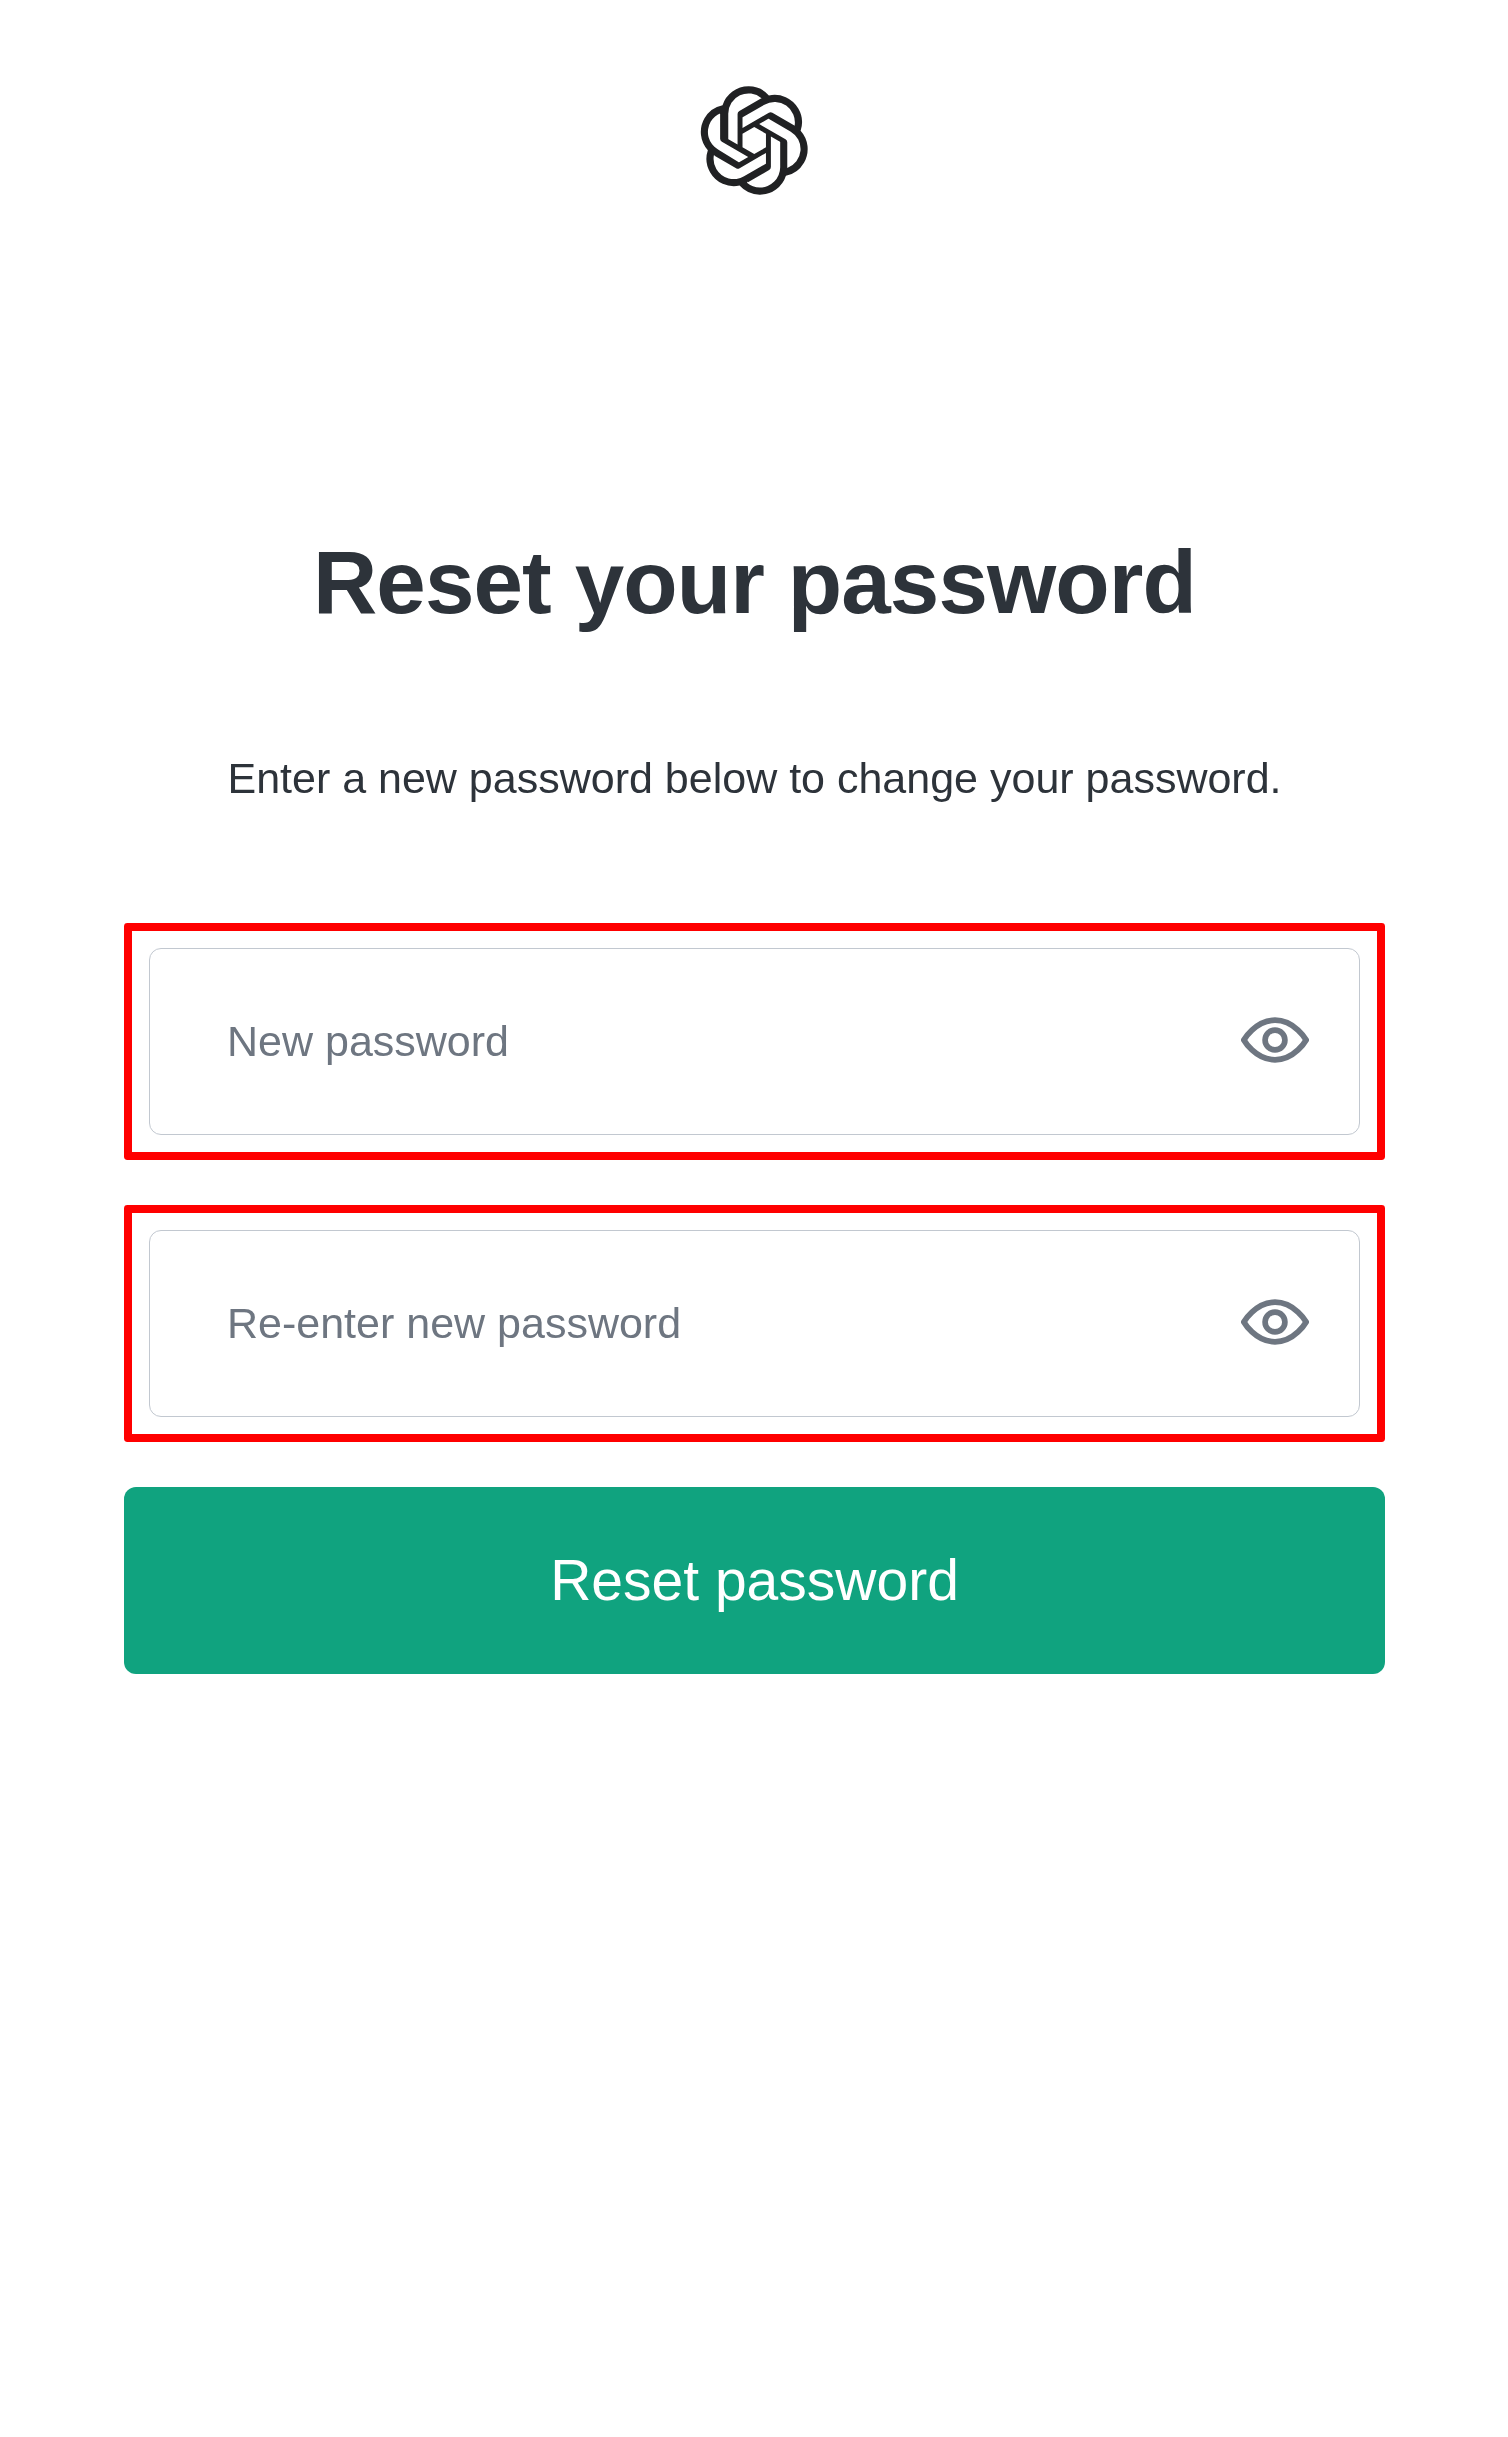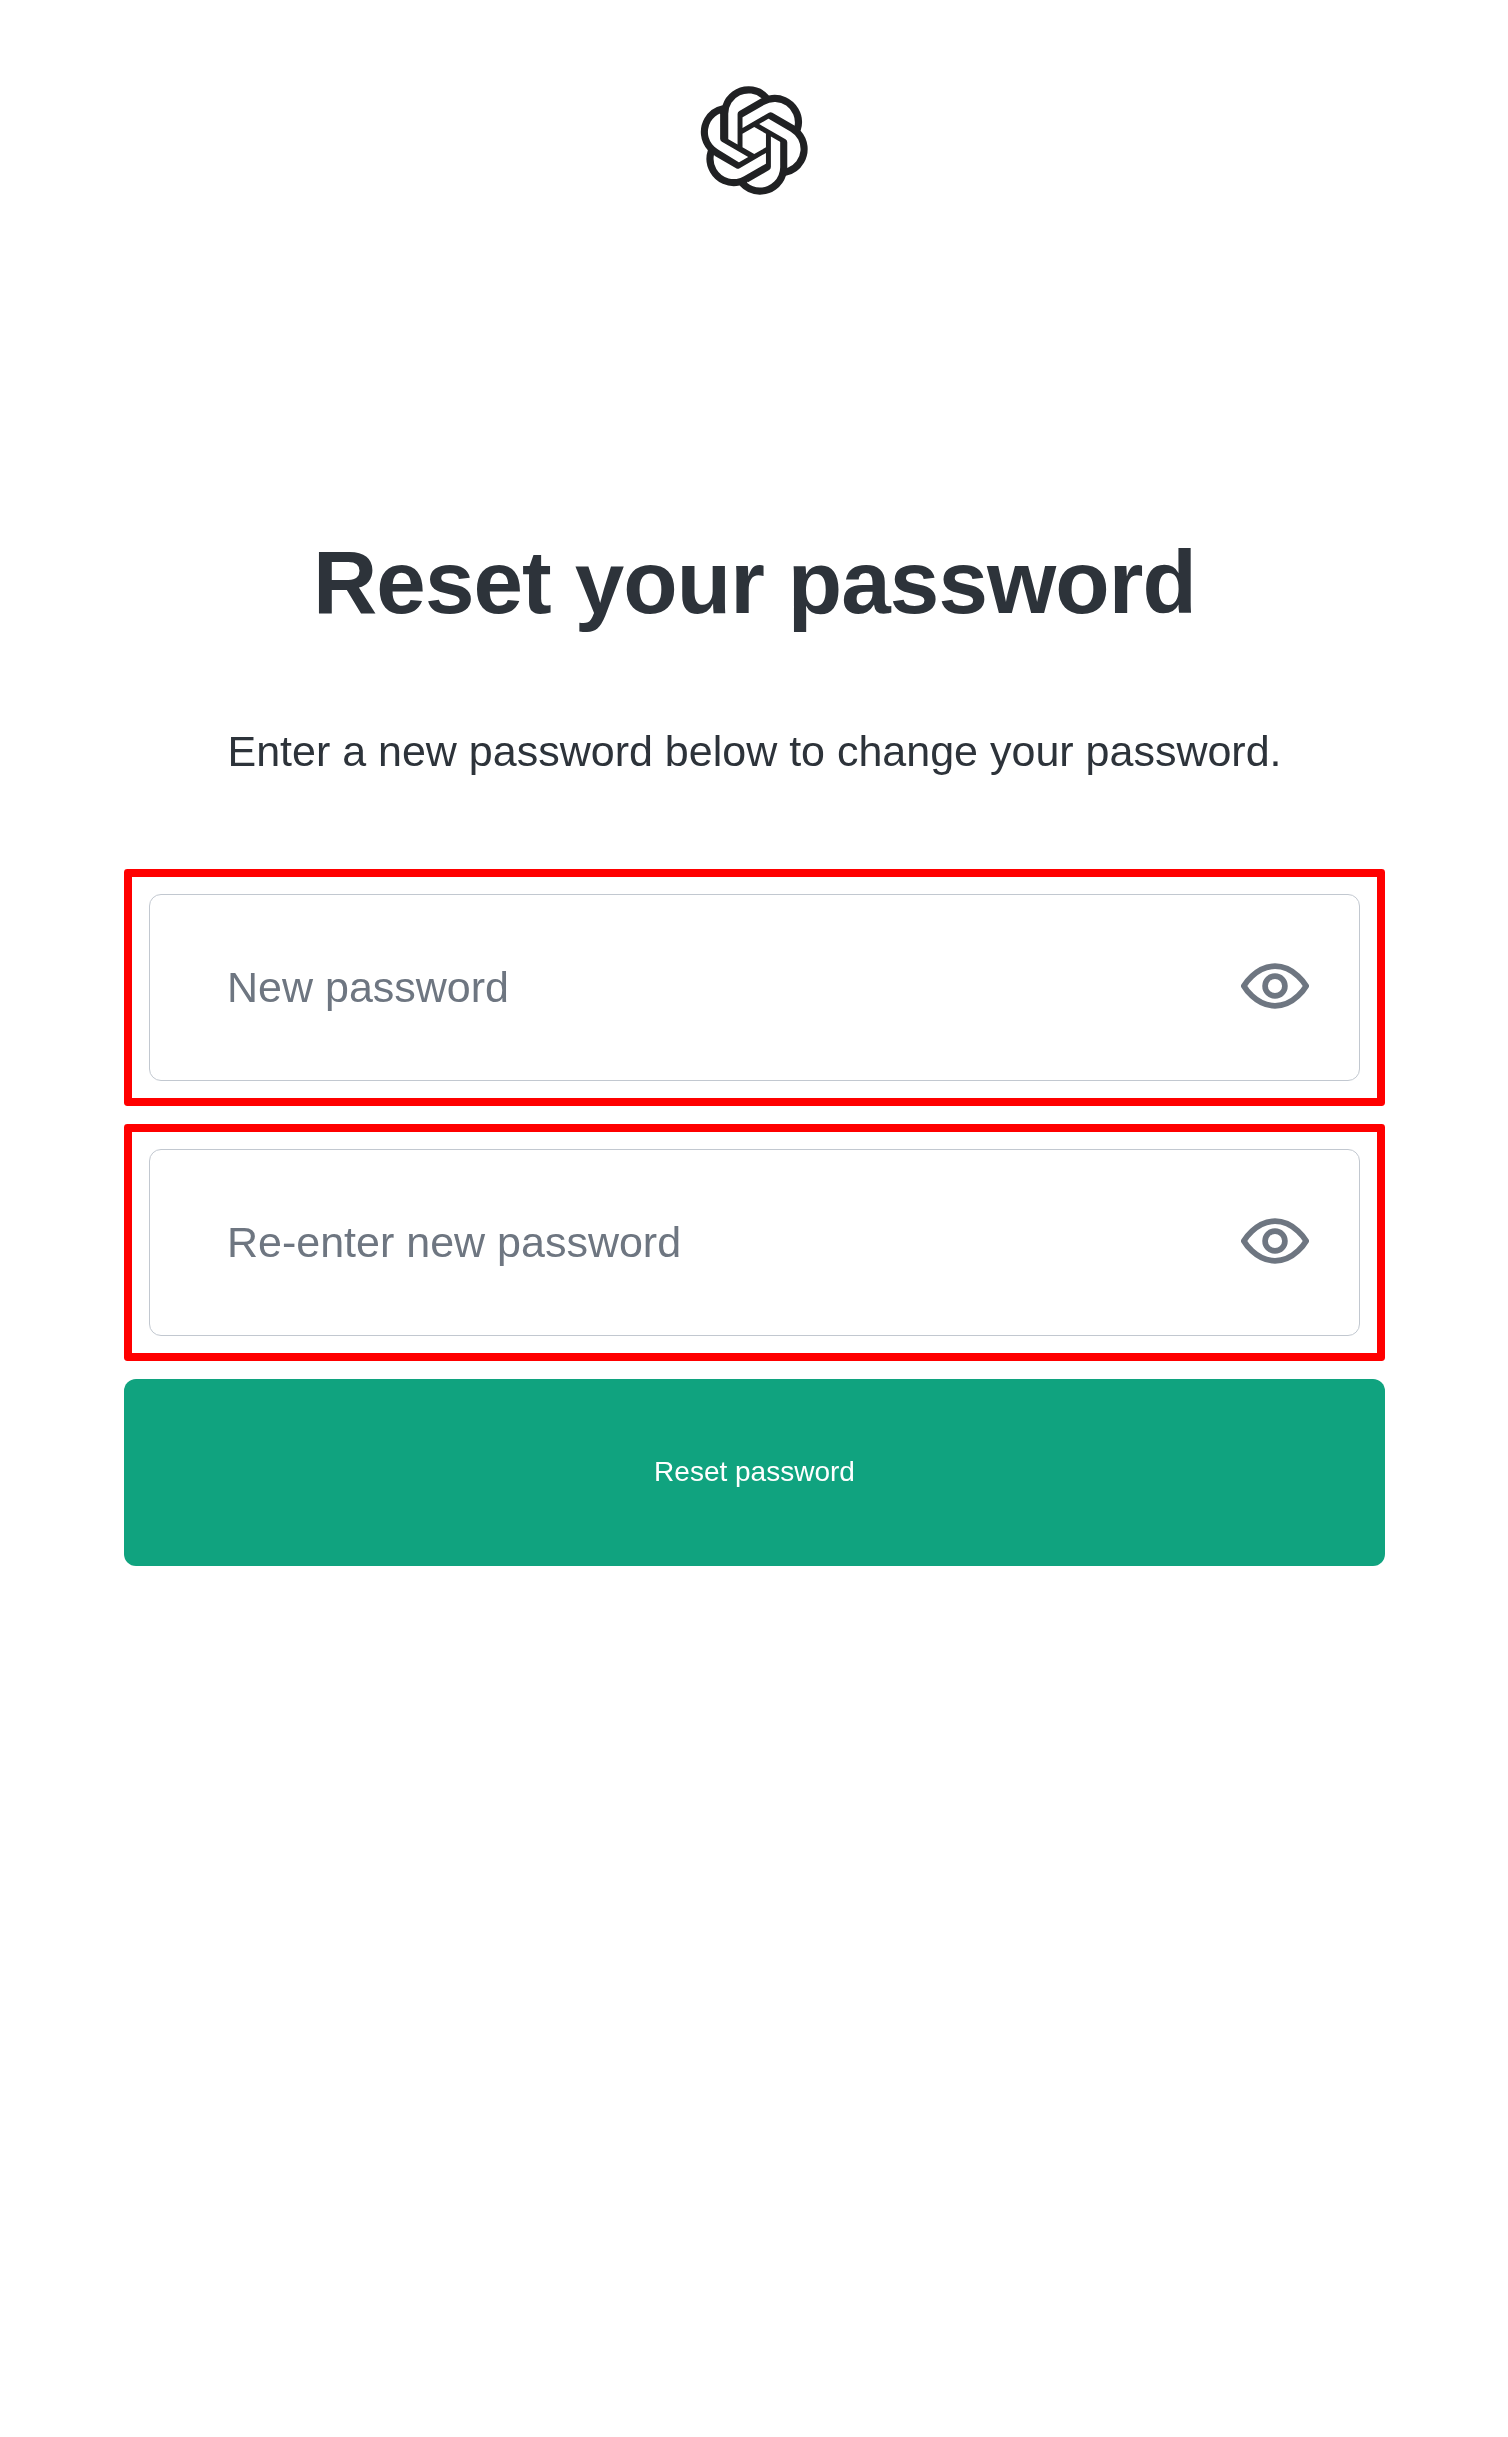--- a/index.html
+++ b/index.html
@@ -22,20 +22,21 @@
     }
     .logo-container svg {
       width: 111px;
       height: 111px;
     }
     .content {
       width: 1261px;
       display: flex;
       flex-direction: column;
       align-items: center;
+      gap: 27px;
     }
     .title {
       font-size: 89px;
       font-weight: 700;
       color: #2d333a;
       text-align: center;
       margin-bottom: 85px;
       letter-spacing: -0.9px;
     }
     .subtitle {
@@ -91,21 +92,21 @@
       height: 48px;
       stroke: #6e7681;
       fill: none;
       stroke-width: 2;
     }
     .reset-button {
       width: 100%;
       height: 187px;
       background: #10a37f;
       color: #ffffff;
-      font-size: 28px;
+      font-size: 57px;
       font-weight: 400;
       border: none;
       border-radius: 12px;
       cursor: pointer;
     }
   </style>
 </head>
 <body>
 
 <div class="logo-container">

